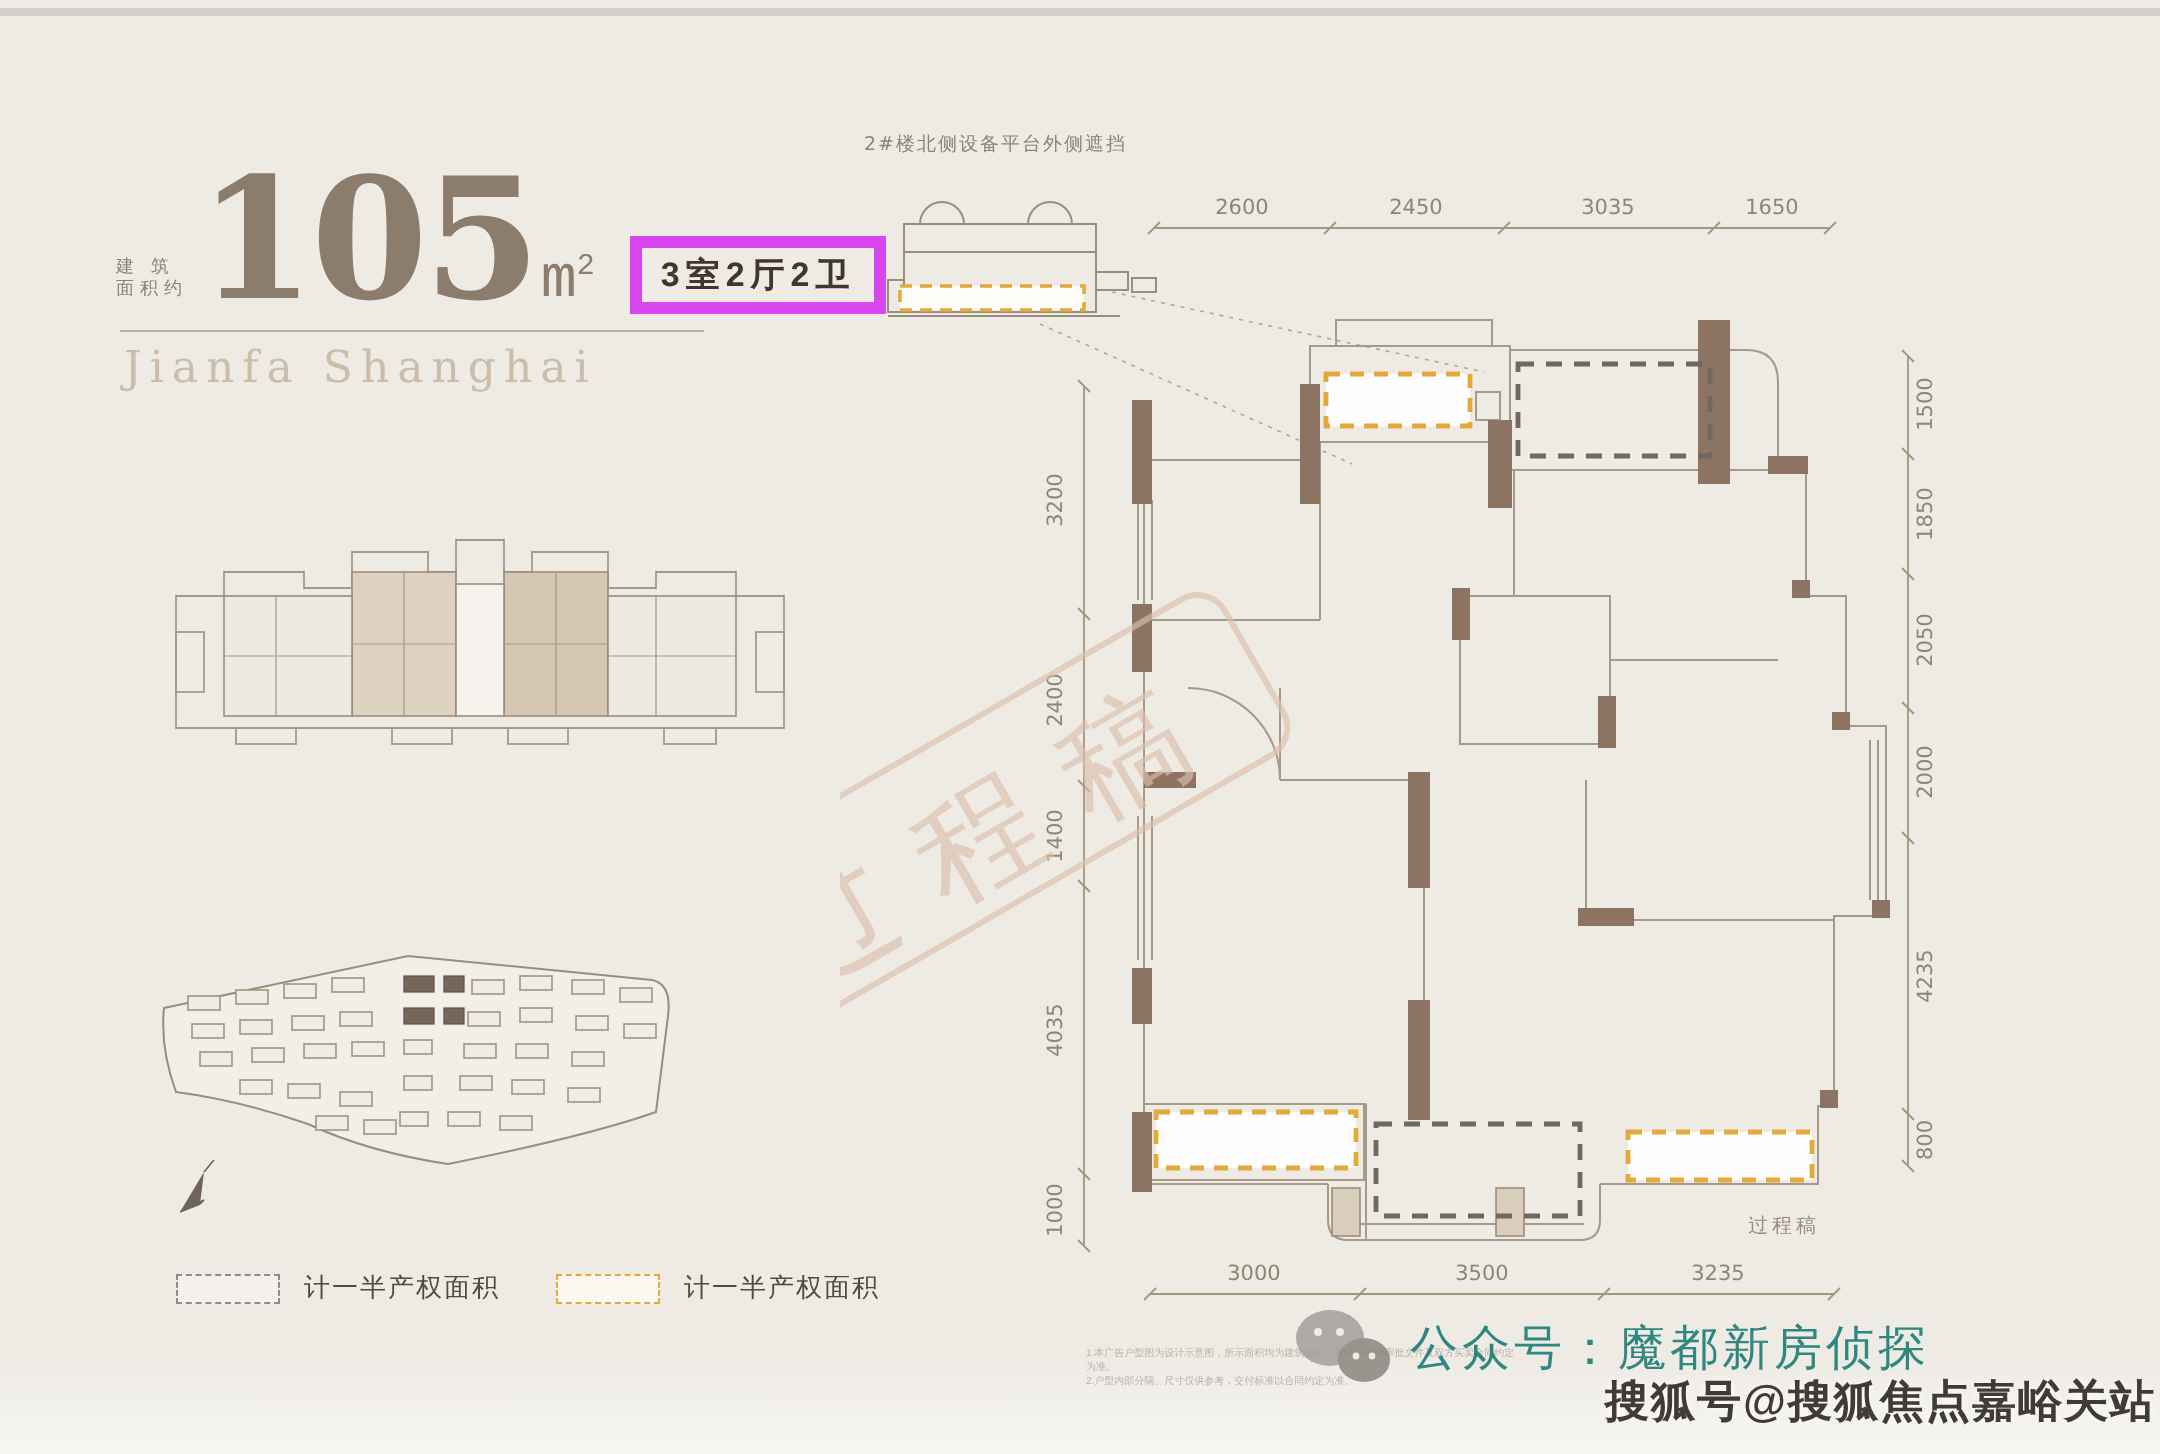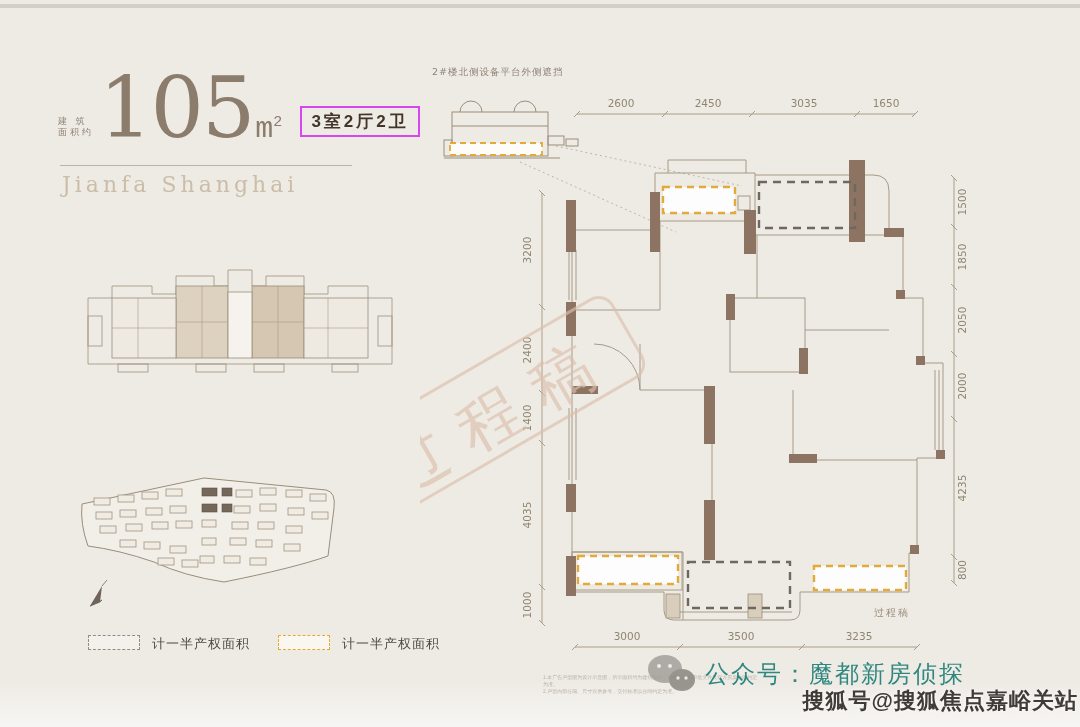--- a/index.html
+++ b/index.html
@@ -1,32 +1,32 @@
 <!DOCTYPE html>
 <html><head>
 <meta charset="utf-8">
 <style>
   html,body{margin:0;padding:0;background:#e8e5e0;}
   .canvas{position:relative;width:1080px;height:727px;background:#eeebe5;overflow:hidden;
           font-family:"Liberation Sans","DejaVu Sans",sans-serif;}
   .top-strip{position:absolute;top:4px;left:0;right:0;height:4px;background:#d2cfca;}
   
-  .area-row{position:absolute;left:58px;top:72px;display:flex;align-items:flex-start;}
+  .area-row{position:absolute;left:58px;top:84px;display:flex;align-items:flex-start;}
   .area-prefix{font-size:9px;color:#8e8173;margin-top:44px;line-height:11px;letter-spacing:3px;text-align:justify;}
   .area-value{font-family:"DejaVu Serif","Liberation Serif",serif;font-size:84px;line-height:72px;
-              color:#8c7c6c;margin-left:5px;font-weight:400;letter-spacing:-2px;}
+              color:#8c7c6c;margin-left:5px;font-weight:700;letter-spacing:-2px;}
   .area-unit{font-family:Liberation Mono, monospace;color:#8c7c6c;font-size:30px;margin-top:40px;margin-left:2px;}
   .area-unit sup{font-size:15px;}
-  .badge{margin-left:18px;margin-top:34px;border:2px solid #d946ef;padding:2px 9px;font-size:17px;
+  .badge{margin-left:18px;margin-top:34px;border:6px solid #d946ef;padding:2px 9px;font-size:17px;
          font-weight:bold;color:#42362a;letter-spacing:3px;white-space:nowrap;}
   .divider{position:absolute;left:60px;top:165px;width:292px;height:1px;background:#bfb2a2;}
   .brand{position:absolute;left:62px;top:172px;font-family:"DejaVu Serif","Liberation Serif",serif;
          font-size:22px;color:#cbbda8;letter-spacing:4px;}
   
-  .legend{position:absolute;left:88px;top:635px;display:flex;align-items:flex-start;}
+  .legend{position:absolute;left:88px;top:635px;display:flex;align-items:center;}
   .legend .box{width:52px;height:15px;box-sizing:border-box;}
   .legend .box.gray{border:1.5px dashed #8f8d88;background:#f4f1ec;}
   .legend .box.yellow{border:1.5px dashed #e2a93b;background:#faf7f0;margin-left:28px;}
   .legend .lab{margin-left:12px;font-size:13px;color:#4f4a42;letter-spacing:1px;}
   
   .bottom-fade{position:absolute;left:0;right:0;bottom:0;height:46px;
                background:linear-gradient(rgba(255,255,255,0),rgba(255,255,255,0.55));}
   .disclaimer{position:absolute;left:543px;top:674px;width:215px;font-size:5px;line-height:7px;
               color:#b7b2a9;letter-spacing:0;}
   .wechat-mark{position:absolute;left:645px;top:652px;display:flex;align-items:center;opacity:.85;}

